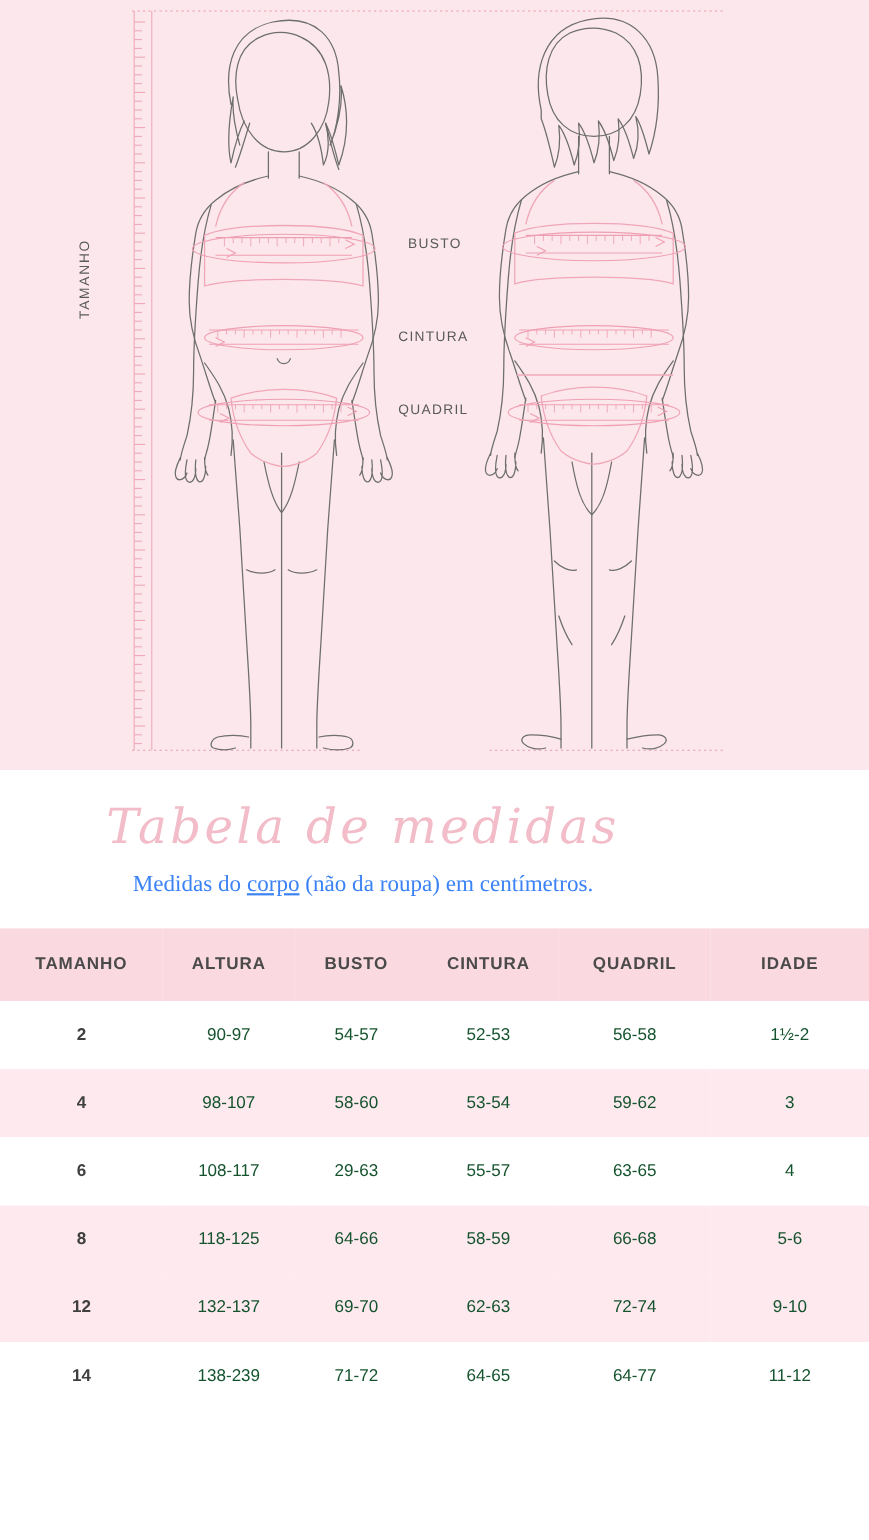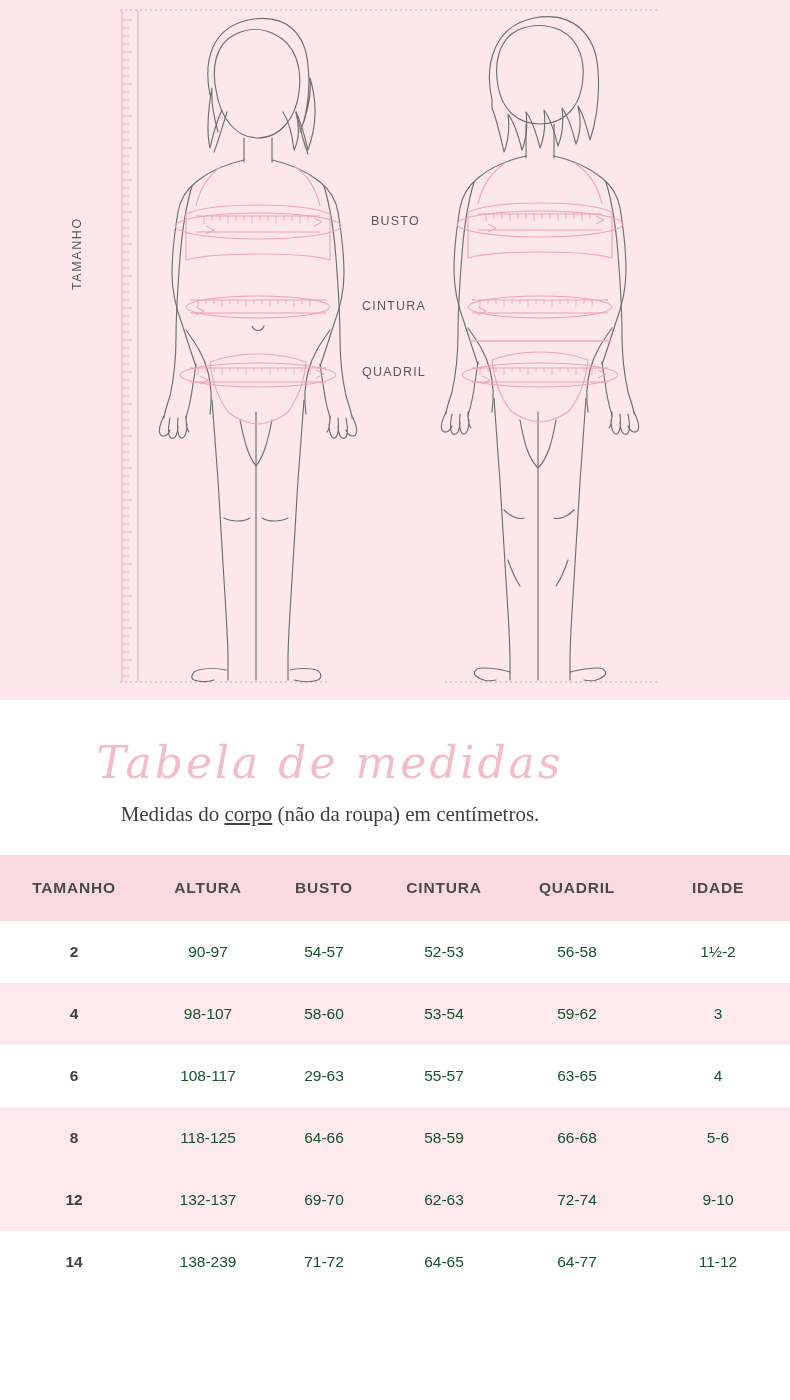--- a/index.html
+++ b/index.html
@@ -45,37 +45,37 @@
     top: 290px;
     transform: rotate(-90deg);
     transform-origin: left top;
     letter-spacing: 1.6px;
   }
 
   
   .title-block {
     width: 660px;
     background: #ffffff;
-    padding-top: 39px;
+    padding-top: 28px;
     text-align: center;
   }
   .script-title {
     font-family: "DejaVu Serif", serif;
     font-style: italic;
     font-size: 44px;
     letter-spacing: 3px;
     color: #f2bcc8;
     line-height: 1.1;
     margin: 0;
     font-weight: 400;
   }
   .subtitle {
     font-family: "Liberation Serif", serif;
     font-size: 21px;
-    color: #404040;
+    color: #3b82f6;
     margin: 14px 0 0 0;
     line-height: 1.3;
   }
   .subtitle u { text-decoration: underline; text-underline-offset: 2px; }
 
   
   .size-table {
     width: 790px;
     border-collapse: collapse;
     margin-top: 26px;

